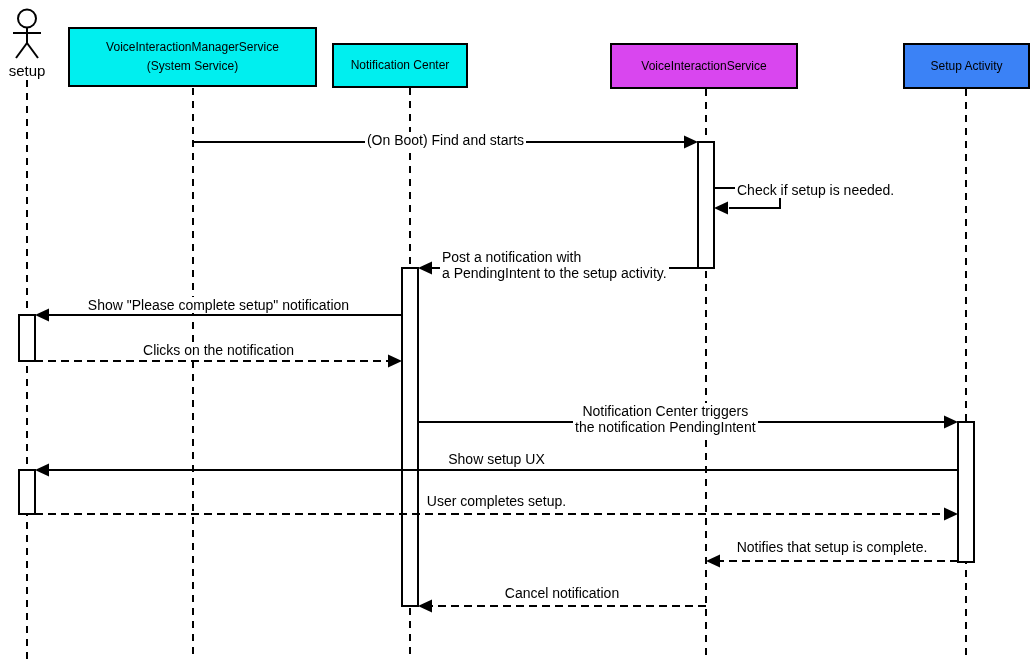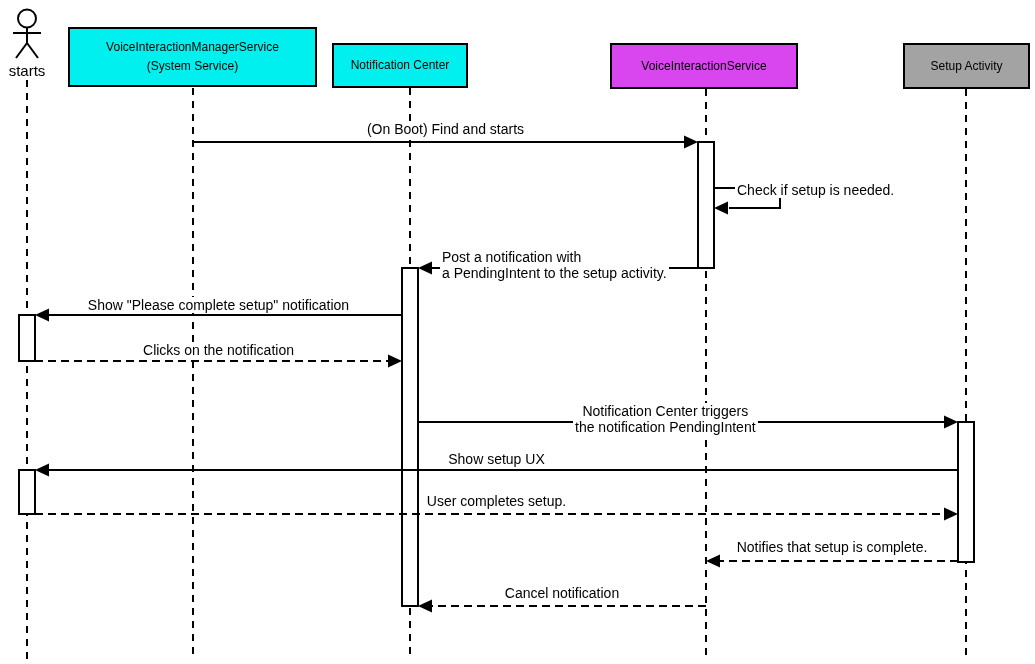--- a/index.html
+++ b/index.html
@@ -90,37 +90,37 @@
       <polygon points="35,315 49,308.5 49,321.5"></polygon>
       <polygon points="402,361 388,354.5 388,367.5"></polygon>
       <polygon points="958,422 944,415.5 944,428.5"></polygon>
       <polygon points="35,470 49,463.5 49,476.5"></polygon>
       <polygon points="958,514 944,507.5 944,520.5"></polygon>
       <polygon points="706,561 720,554.5 720,567.5"></polygon>
       <polygon points="418,606 432,599.5 432,612.5"></polygon>
     </g>
   </svg>
 
-  <div class="actor-label" style="left:2px;top:62px;width:50px">starts</div>
+  <div class="actor-label" style="left:2px;top:62px;width:50px">setup</div>
 
   <div class="participant" style="left: 68px; top: 27px; width: 249px; height: 60px; background-color: rgb(0, 239, 239); border-color: rgb(0, 0, 0);">
     <span>VoiceInteractionManagerService
 (System Service)</span>
   </div>
   <div class="participant" style="left: 332px; top: 43px; width: 136px; height: 45px; background-color: rgb(0, 239, 239); border-color: rgb(0, 0, 0);">
     <span>Notification Center</span>
   </div>
   <div class="participant" style="left: 610px; top: 43px; width: 188px; height: 46px; background-color: #d946ef; border-color: rgb(0, 0, 0);">
     <span>VoiceInteractionService</span>
   </div>
-  <div class="participant" style="left: 903px; top: 43px; width: 127px; height: 46px; background-color: #a3a3a3; border-color: rgb(0, 0, 0); text-align: center;">
+  <div class="participant" style="left: 903px; top: 43px; width: 127px; height: 46px; background-color: #3b82f6; border-color: rgb(0, 0, 0); text-align: center;">
     <span>Setup Activity</span>
   </div>
 
-  <div class="msg-label center" style="left:193px;top:121px;width:505px">
+  <div class="msg-label center" style="left:193px;top:132px;width:505px">
     <span>(On Boot) Find and starts</span>
   </div>
   <div class="msg-label" style="left:440px;top:233px;text-align:left">
     <span>Post a notification with
 a PendingIntent to the setup activity.</span>
   </div>
   <div class="msg-label" style="left:735px;top:166px">
     <span>Check if setup is needed.</span>
   </div>
   <div class="msg-label center" style="left:35px;top:297px;width:367px">

